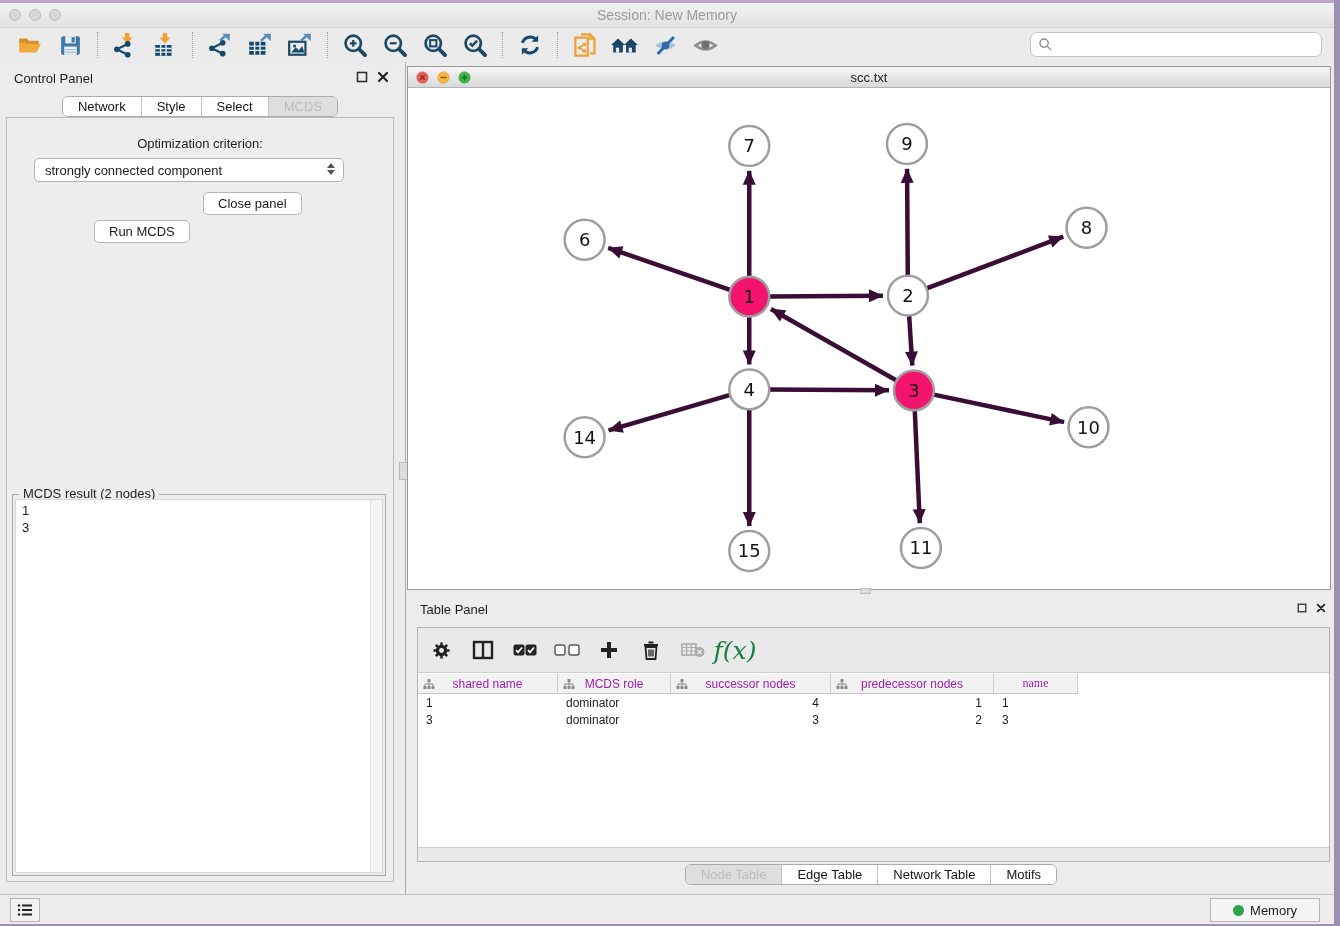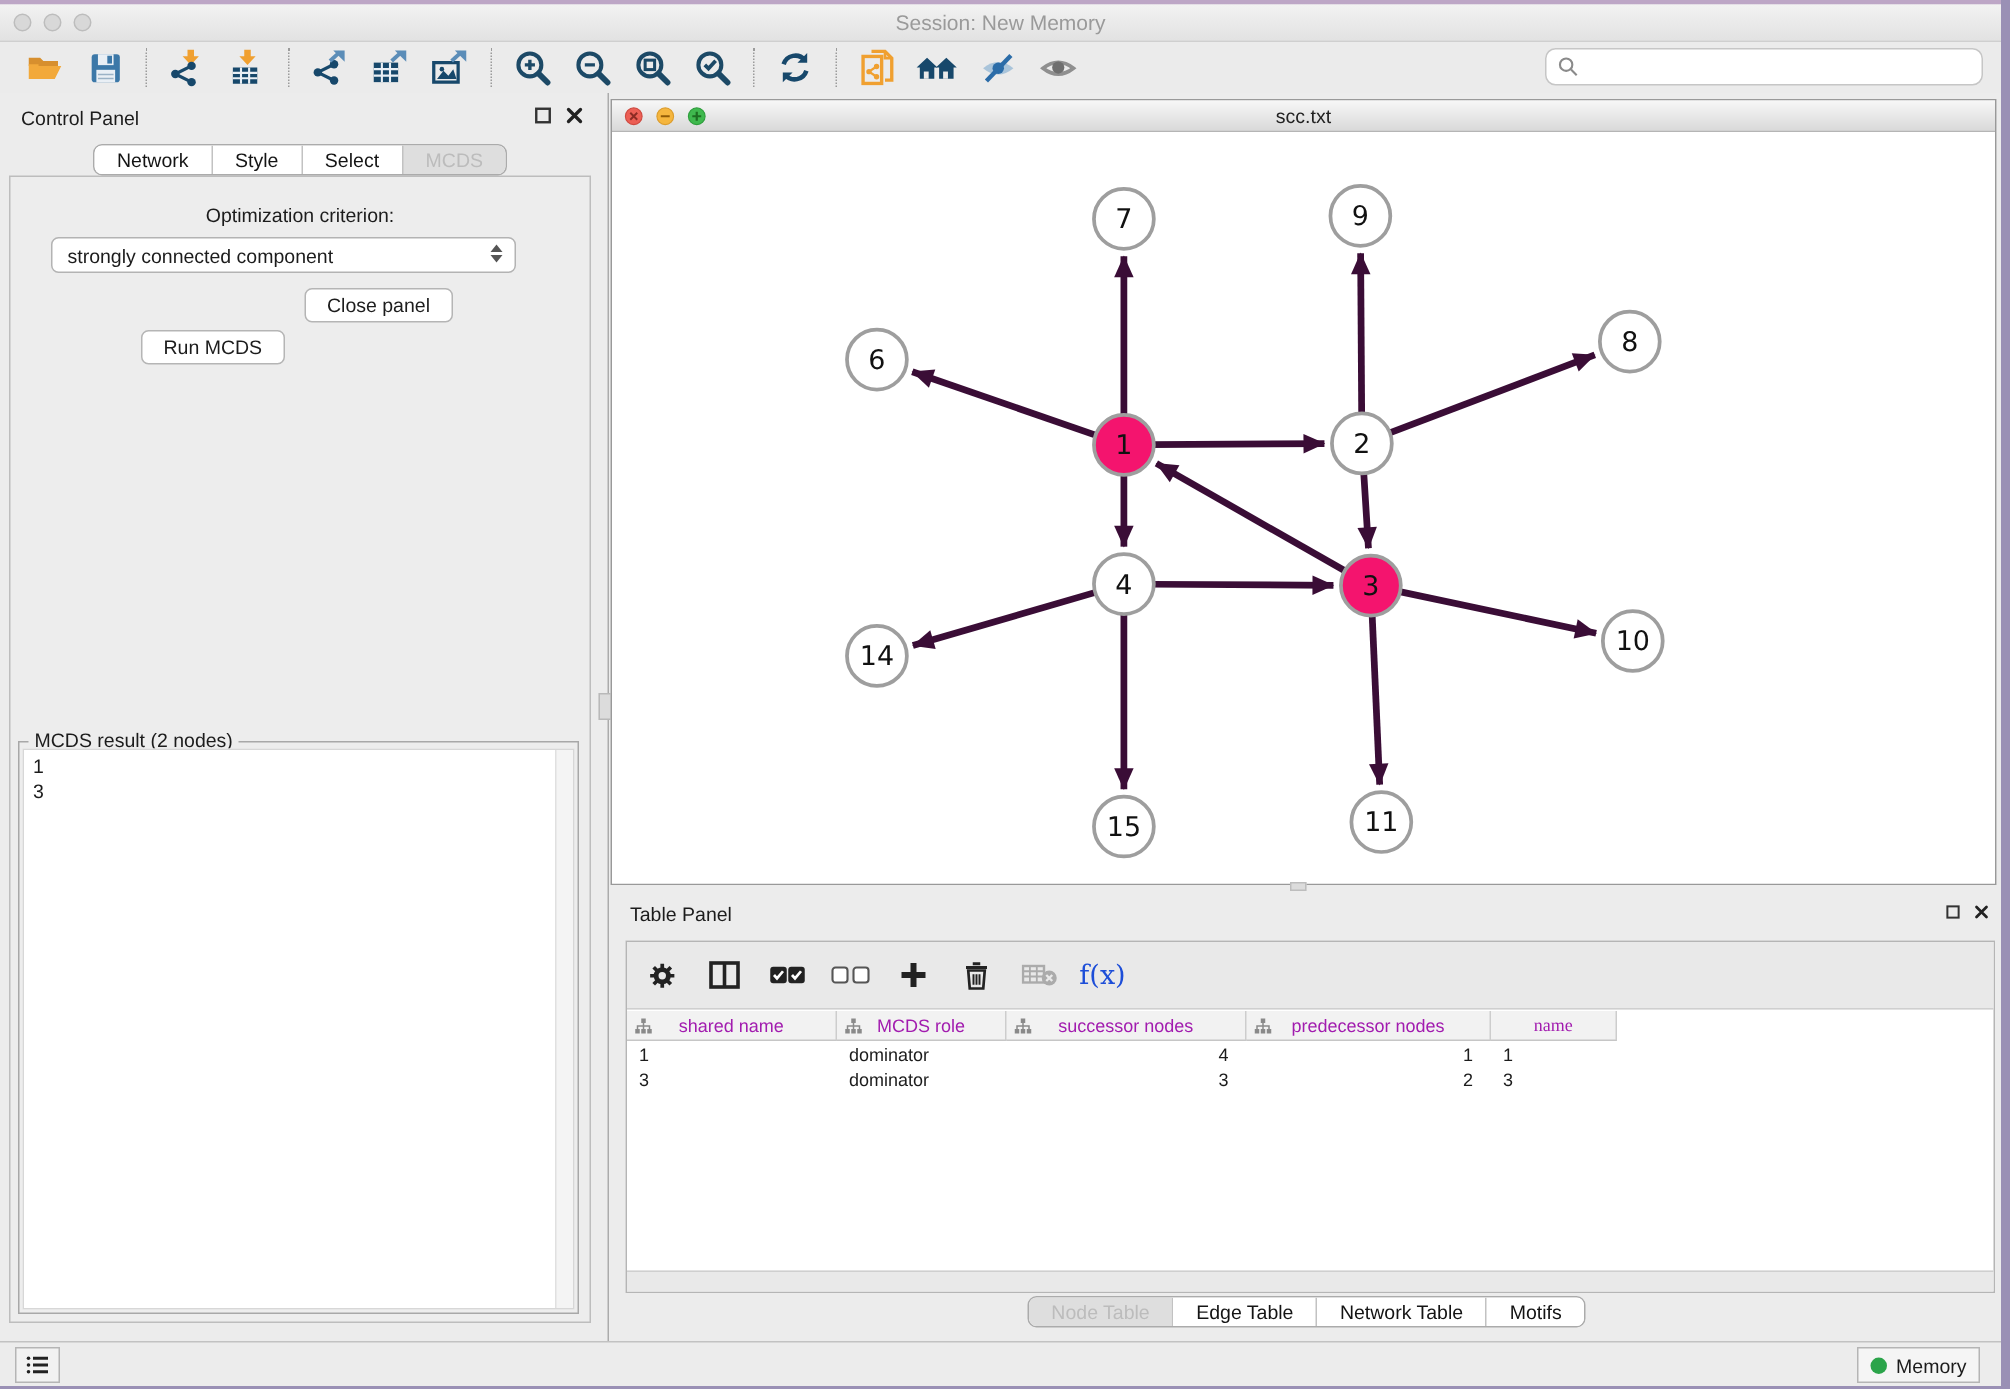--- a/index.html
+++ b/index.html
@@ -63,37 +63,37 @@
   .netwin-title{position:absolute;width:100%;text-align:center;font-size:13px;color:#222;}
   .traffic{display:flex;gap:8px;margin-left:8px;z-index:2;}
   .net-canvas{position:absolute;left:0;top:21px;width:922px;height:501px;background:#fff;overflow:hidden;}
 
   
   .tpanel-header{position:absolute;left:407px;top:596px;width:928px;height:26px;display:flex;align-items:center;}
   .tbox{position:absolute;left:417px;top:627px;width:913px;height:235px;border:1px solid #b5b5b5;background:#fff;}
   .tbox-toolbar{position:absolute;left:0;top:0;width:100%;height:45px;background:#e9e9e9;border-bottom:1px solid #cfcfcf;
                 display:flex;align-items:center;padding-left:10px;gap:16px;}
   .ttbico{width:26px;height:26px;display:flex;align-items:center;justify-content:center;}
-  .fx{font-family:"DejaVu Serif",serif;font-size:18px;color:#1d4ed8;}
+  .fx{font-family:"DejaVu Serif",serif;font-style:italic;font-size:25px;color:#15803d;}
   .thead{position:absolute;left:0;top:46px;height:20px;display:flex;background:#f2f2f2;}
   .th{border-right:1px solid #cdcdcd;border-bottom:1px solid #c6c6c6;display:flex;align-items:center;
       justify-content:center;font-size:12px;gap:5px;position:relative;}
   .th .thlabel{color:#a21caf;}
   .th .thico{position:absolute;left:5px;top:4px;}
   .trow{position:absolute;left:0;display:flex;height:17px;background:#fff;}
   .td{font-size:12px;display:flex;align-items:center;}
   .tbox-hscroll{position:absolute;left:0;bottom:0;width:100%;height:14px;background:#e9e9e9;border-top:1px solid #cfcfcf;}
   .tp-tabs{position:absolute;left:407px;top:864px;width:928px;display:flex;justify-content:center;}
 
   
   .statusbar{position:absolute;left:0;top:894px;width:1334px;height:30px;background:#ececec;border-top:1px solid #c2c2c2;}
   .sb-left-btn{position:absolute;left:10px;top:3px;width:30px;height:24px;background:#f2f2f2;border:1px solid #b5b5b5;
                display:flex;align-items:center;justify-content:center;}
   .memory-btn{position:absolute;right:14px;top:3px;height:24px;background:#f5f5f5;border:1px solid #b5b5b5;
-              display:flex;align-items:center;gap:6px;padding:0 8px;font-size:13px;}
+              display:flex;align-items:center;gap:6px;padding:0 22px;font-size:13px;}
   .mem-dot{width:11px;height:11px;border-radius:50%;background:#2ba44a;}
 </style>
 </head>
 <body>
 
 <div class="app">
   <div class="purple-top"></div>
 
   <div class="titlebar">
     <div class="win-title">Session: New Memory</div>

